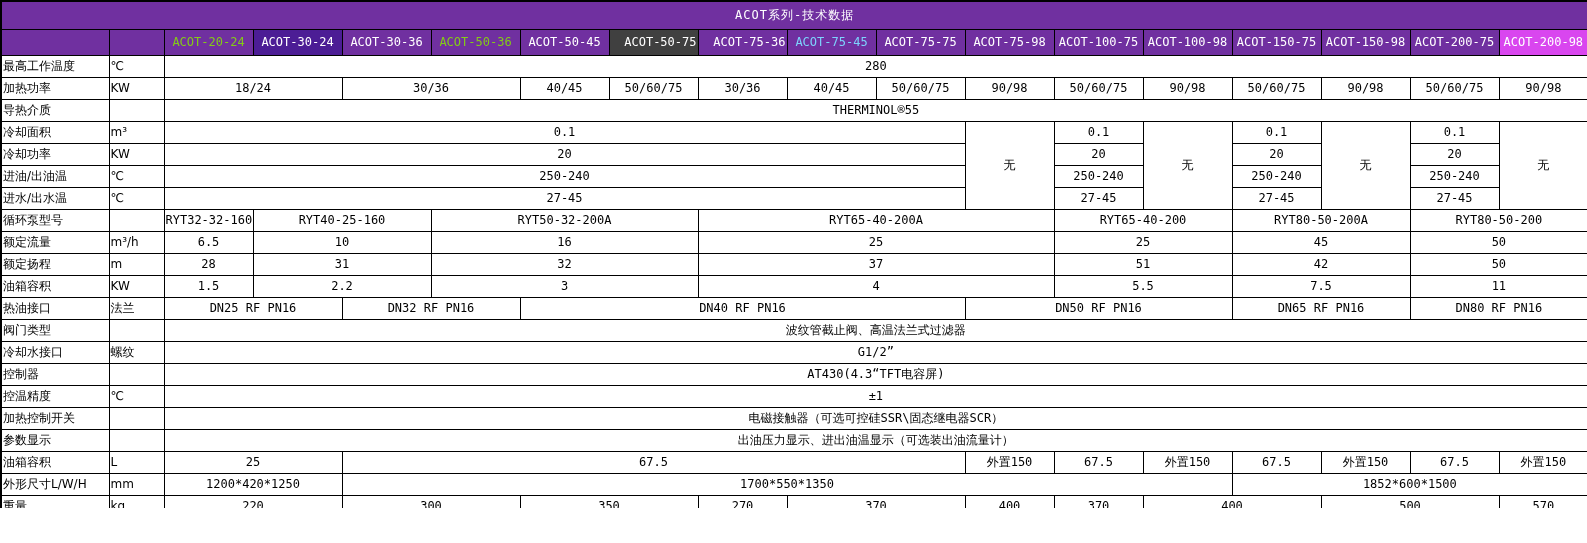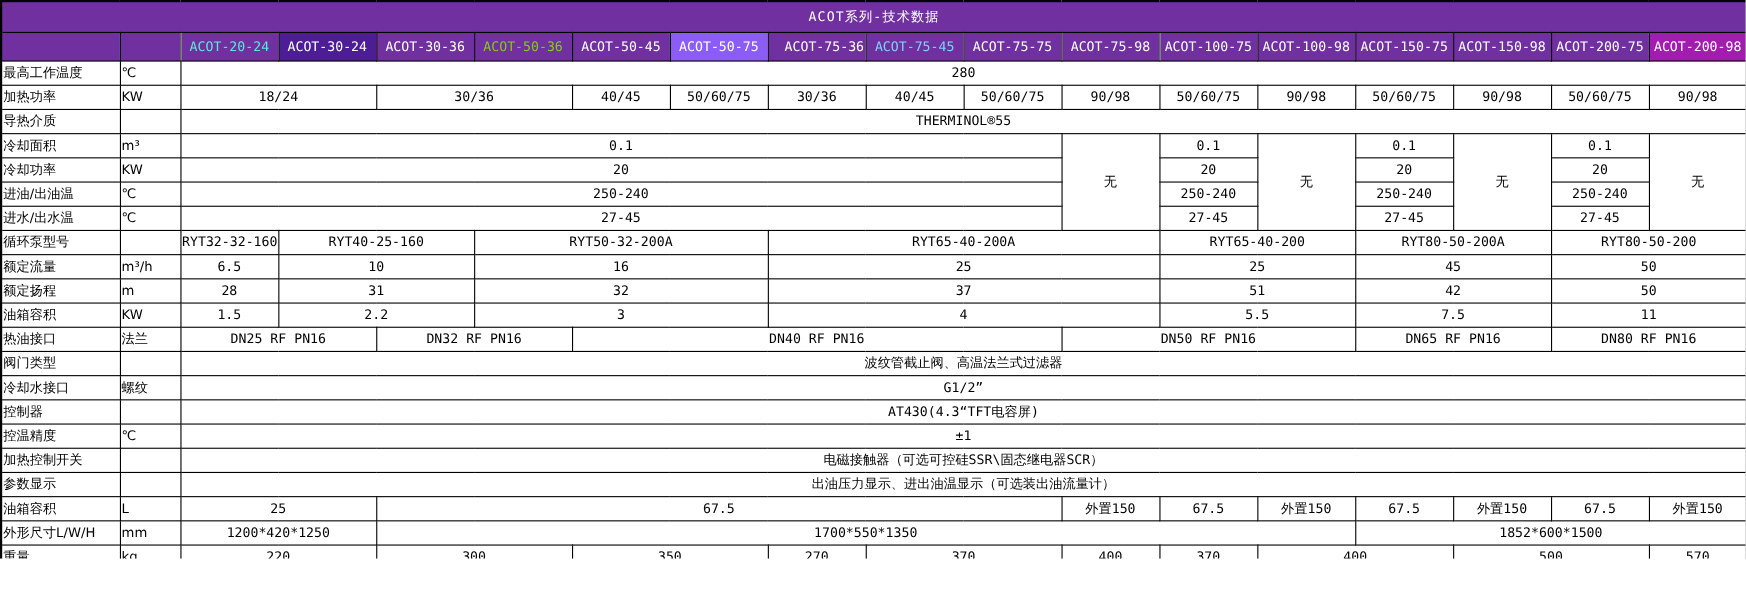--- a/index.html
+++ b/index.html
@@ -63,36 +63,36 @@
         <col style="width: 89px;">
         <col style="width: 89px;">
       </colgroup>
     <thead>
       <tr class="row-title">
         <th colspan="18" style="background: rgb(112, 48, 160); color: rgb(255, 255, 255);">ACOT系列-技术数据</th>
       </tr>
       <tr class="row-header" id="header-row">
           <th style="background: rgb(112, 48, 160); color: rgb(255, 255, 255);"></th>
           <th style="background: rgb(112, 48, 160); color: rgb(255, 255, 255);"></th>
-          <th style="background: rgb(112, 48, 160); color: #5eead4;">ACOT-20-24</th>
+          <th style="background: rgb(112, 48, 160); color: #84cc16;">ACOT-20-24</th>
           <th style="background: #4c1d95; color: rgb(255, 255, 255);">ACOT-30-24</th>
           <th style="background: rgb(112, 48, 160); color: rgb(255, 255, 255);">ACOT-30-36</th>
           <th style="background: rgb(112, 48, 160); color: #84cc16;">ACOT-50-36</th>
           <th style="background: rgb(112, 48, 160); color: rgb(255, 255, 255);">ACOT-50-45</th>
-          <th style="background: #8b5cf6; color: rgb(255, 255, 255);">ACOT-50-75</th>
+          <th style="background: #404040; color: rgb(255, 255, 255); text-align: right;">ACOT-50-75</th>
           <th style="background: rgb(112, 48, 160); color: rgb(255, 255, 255); text-align: right;">ACOT-75-36</th>
           <th style="background: rgb(112, 48, 160); color: #7dd3fc;">ACOT-75-45</th>
           <th style="background: rgb(112, 48, 160); color: rgb(255, 255, 255);">ACOT-75-75</th>
           <th style="background: rgb(112, 48, 160); color: rgb(255, 255, 255);">ACOT-75-98</th>
           <th style="background: rgb(112, 48, 160); color: rgb(255, 255, 255);">ACOT-100-75</th>
           <th style="background: rgb(112, 48, 160); color: rgb(255, 255, 255);">ACOT-100-98</th>
           <th style="background: rgb(112, 48, 160); color: rgb(255, 255, 255);">ACOT-150-75</th>
           <th style="background: rgb(112, 48, 160); color: rgb(255, 255, 255);">ACOT-150-98</th>
           <th style="background: rgb(112, 48, 160); color: rgb(255, 255, 255);">ACOT-200-75</th>
-          <th style="background: #a21caf; color: rgb(255, 255, 255);">ACOT-200-98</th>
+          <th style="background: #d946ef; color: rgb(255, 255, 255);">ACOT-200-98</th>
         </tr>
     </thead>
     <tbody id="table-body">
         <tr class="row-data">
           <td class="c-label">最高工作温度</td>
           <td class="c-unit">℃</td>
           <td class="c-val" colspan="16">280</td>
         </tr>
         <tr class="row-data">
           <td class="c-label">加热功率</td>

